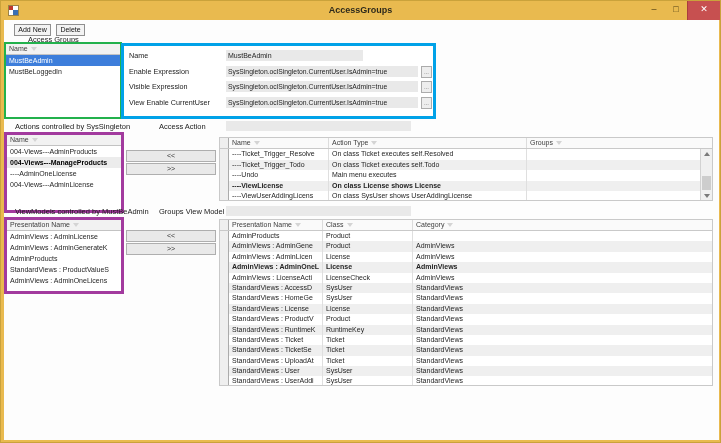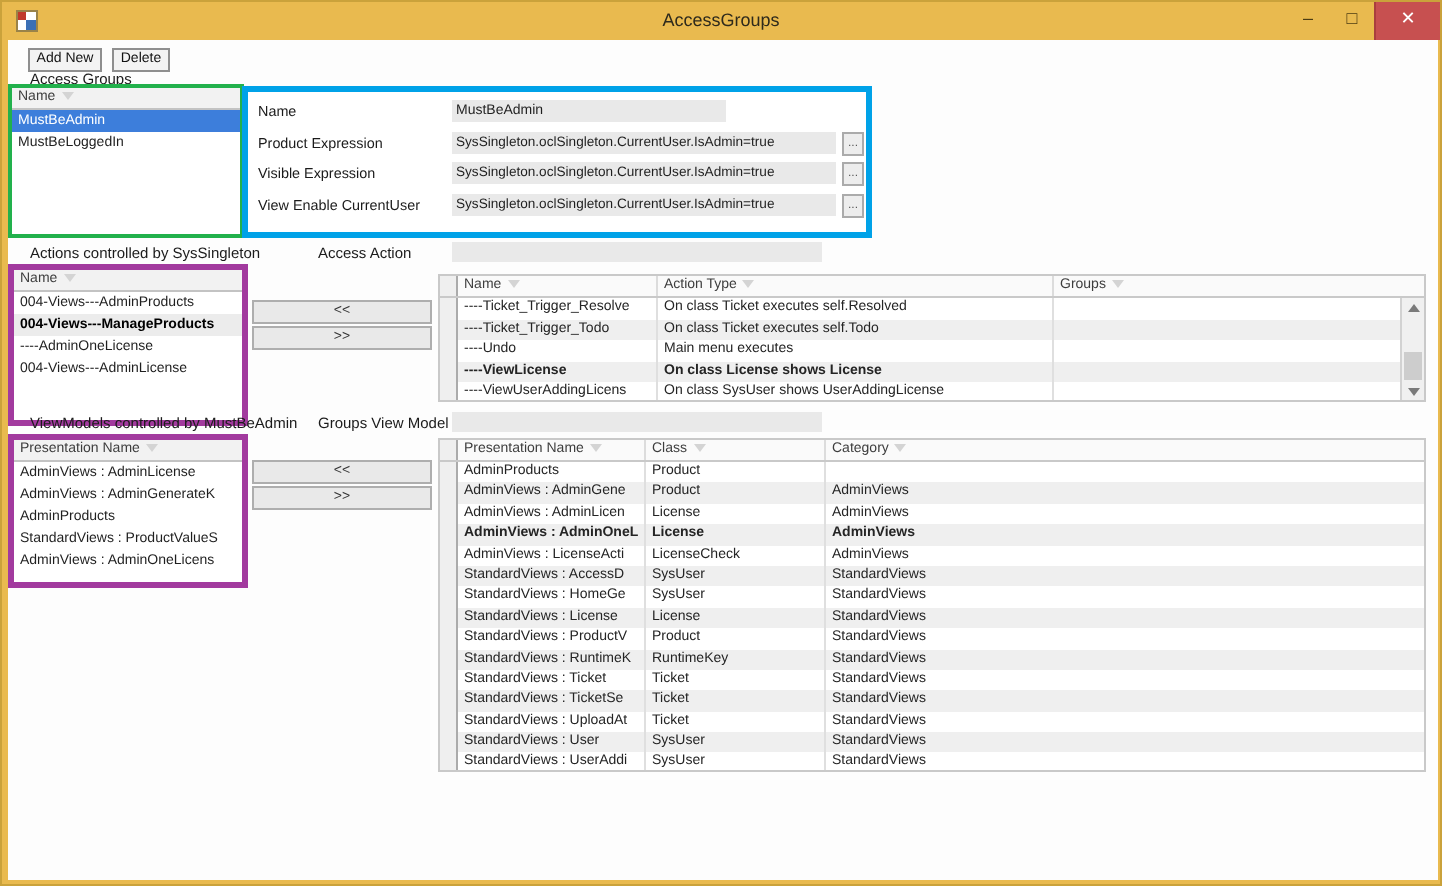--- a/index.html
+++ b/index.html
@@ -1,19 +1,19 @@
 <!DOCTYPE html>
 <html><head>
 <meta charset="utf-8">
 <style>
   html,body{margin:0;padding:0;background:#555;}
   *{box-sizing:border-box;}
   .window{position:relative;width:721px;height:443px;background:#e9ba4f;font-family:"Liberation Sans",sans-serif;overflow:hidden;border:1px solid #caa23b;}
   .titlebar{position:absolute;top:0;left:0;right:0;height:19px;}
-  .win-title{position:absolute;left:0;right:0;top:0;height:19px;line-height:19px;text-align:center;font-size:9px;color:#2e2a1c;}
+  .win-title{position:absolute;left:0;right:0;top:0;height:19px;line-height:19px;text-align:center;font-size:9px;color:#2e2a1c;font-weight:bold;}
   .app-icon{position:absolute;left:7px;top:4px;width:11px;height:11px;background:#fff;border:1px solid #9a8348;}
   .app-icon::before{content:"";position:absolute;left:0;top:0;width:4px;height:4px;background:#c0392b;}
   .app-icon::after{content:"";position:absolute;right:0;bottom:0;width:5px;height:5px;background:#3b6fb5;}
   .caption-buttons{position:absolute;right:0;top:0;height:19px;display:flex;}
   .cap-btn{width:22px;height:19px;line-height:17px;text-align:center;font-size:9px;color:#4c3c13;cursor:default;}
   .cap-close{width:33px;background:#c75050;color:#fff;border-left:1px solid #a93e3e;}
   .client{position:absolute;left:3px;top:19px;width:715px;height:420px;background:#fdfdfd;font-size:7px;color:#222;overflow:hidden;}
 
   .tool-btn{position:absolute;top:4px;height:12px;background:#f3f3f3;border:1px solid #8f8f8f;font-size:7px;line-height:10px;text-align:center;color:#111;padding:0 2px;}
   .section-label{position:absolute;font-size:7.5px;color:#1b1b1b;white-space:nowrap;}
@@ -74,35 +74,35 @@
       <div class="cap-btn"><span>□</span></div>
       <div class="cap-btn cap-close"><span>✕</span></div>
     </div>
   </div>
 
   <div class="client">
 
     <div class="tool-btn" style="left:10px;width:37px;">Add New</div>
     <div class="tool-btn" style="left:52px;width:29px;">Delete</div>
 
-    <div class="section-label" style="left:11px;top:15px;">Access Groups</div>
+    <div class="section-label" style="left:24px;top:15px;">Access Groups</div>
     <div class="annot annot-green" style="left:0px;top:22px;width:118px;height:77px;">
       <div class="mini-grid">
         <div class="mini-head"><span>Name</span><span class="funnel"></span></div>
         <div class="mini-row row-selected">MustBeAdmin</div>
         <div class="mini-row">MustBeLoggedIn</div>
       </div>
     </div>
 
     <div class="annot annot-cyan" style="left:117px;top:23px;width:315px;height:76px;">
       <div style="position:absolute;left:0;top:0;right:0;bottom:0;background:#fff;">
         <div class="field-label" style="left:5px;top:5px;">Name</div>
         <div class="textbox" style="left:102px;top:4px;width:137px;">MustBeAdmin</div>
 
-        <div class="field-label" style="left:5px;top:21px;">Product Expression</div>
+        <div class="field-label" style="left:5px;top:21px;">Enable Expression</div>
         <div class="textbox expr" style="left:102px;top:20px;width:192px;">SysSingleton.oclSingleton.CurrentUser.IsAdmin=true</div>
         <div class="ellipsis-btn" style="left:297px;top:20px;">...</div>
 
         <div class="field-label" style="left:5px;top:36px;text-align:center;">Visible Expression</div>
         <div class="textbox expr" style="left:102px;top:35px;width:192px;">SysSingleton.oclSingleton.CurrentUser.IsAdmin=true</div>
         <div class="ellipsis-btn" style="left:297px;top:35px;">...</div>
 
         <div class="field-label" style="left:5px;top:52px;">View Enable CurrentUser</div>
         <div class="textbox expr" style="left:102px;top:51px;width:192px;">SysSingleton.oclSingleton.CurrentUser.IsAdmin=true</div>
         <div class="ellipsis-btn" style="left:297px;top:51px;">...</div>

